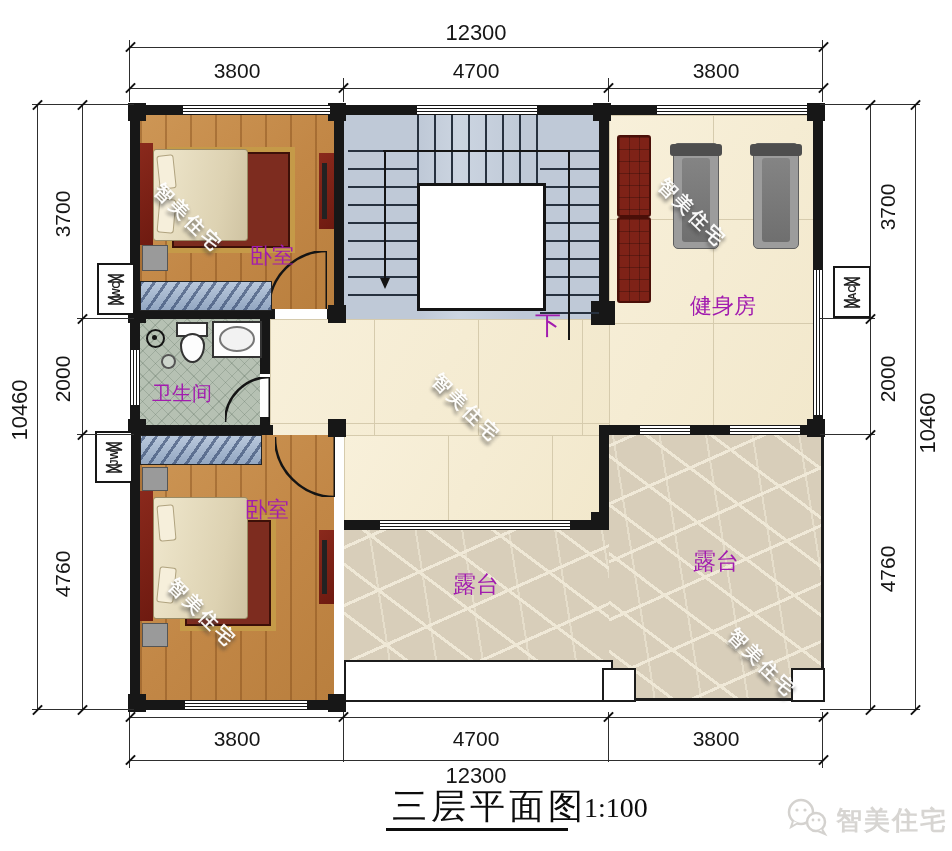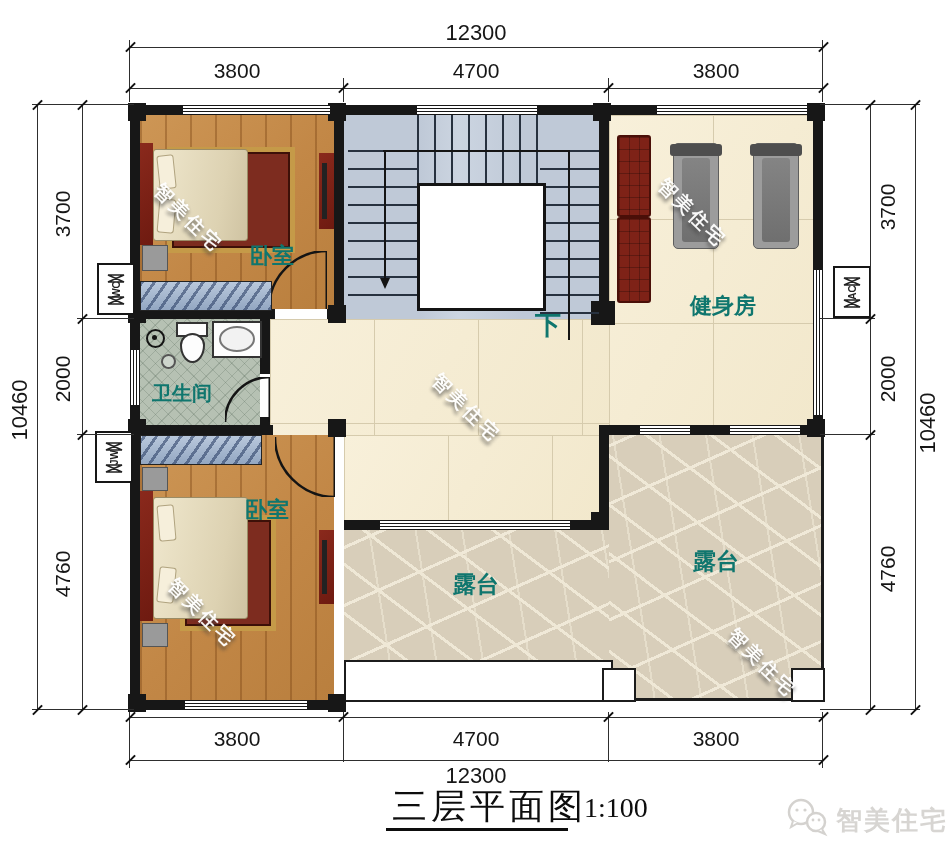--- a/index.html
+++ b/index.html
@@ -29,21 +29,21 @@
   .stone{background:
      repeating-linear-gradient(37deg,rgba(0,0,0,0) 0 36px,#efe8d6 36px 39px),
      repeating-linear-gradient(-24deg,rgba(0,0,0,0) 0 50px,#f0e9d8 50px 53px),
      repeating-linear-gradient(81deg,rgba(0,0,0,0) 0 44px,#e6decb 44px 46px),
      #d8ceba;}
   .wardrobe{background:
      repeating-linear-gradient(-55deg,rgba(36,56,96,.55) 0 3px,rgba(0,0,0,0) 3px 10px),
      linear-gradient(to bottom,#b9c8dc,#93a7c2);border:1px solid #222;}
   .treads-v{background:repeating-linear-gradient(to right,#27313f 0 2px,rgba(0,0,0,0) 2px 17px);}
   .treads-h{background:repeating-linear-gradient(to bottom,#27313f 0 2px,rgba(0,0,0,0) 2px 18px);}
-  .room-label{position:absolute;font-weight:700;color:#0f766e;white-space:nowrap;
+  .room-label{position:absolute;font-weight:400;color:#a21caf;white-space:nowrap;
      font-family:"Liberation Sans",sans-serif;}
   .wm{position:absolute;color:#fff;font-weight:700;letter-spacing:3px;font-size:19px;
      transform:rotate(45deg);text-shadow:2px 3px 4px rgba(60,60,60,.75);white-space:nowrap;opacity:.95;}
   
   .maroon{background:linear-gradient(135deg,#8a291c,#6e1a10);}
   .bedbody{background:linear-gradient(100deg,#efe7cd,#ddd2b2 70%,#cfc3a2);border:1px solid #9a8c66;border-radius:3px;}
   .pillow{background:#f6efdb;border:1px solid #b0a37f;border-radius:3px;}
   .rug{border:5px solid #c59a48;background:#7d2c1f;box-shadow:inset 0 0 0 2px #3d1008;}
   .nstand{background:#9a9a9a;border:1px solid #555;}
   .tread{background:#9c9c9c;border:1px solid #5e5e5e;border-radius:5px;}

